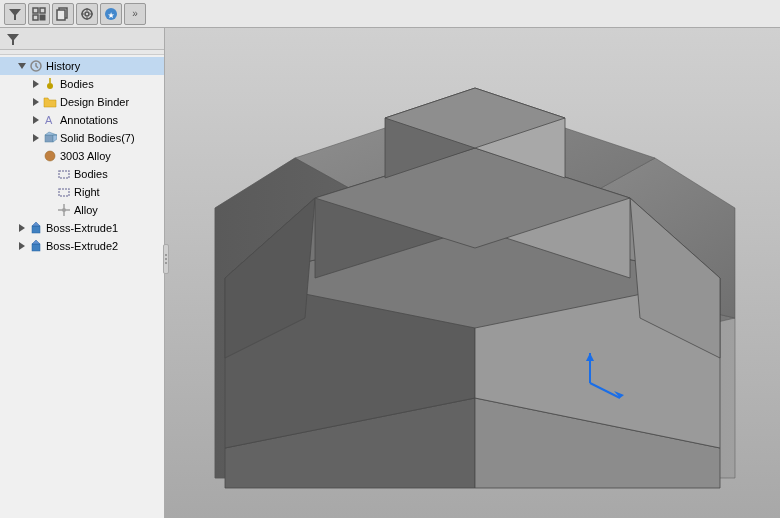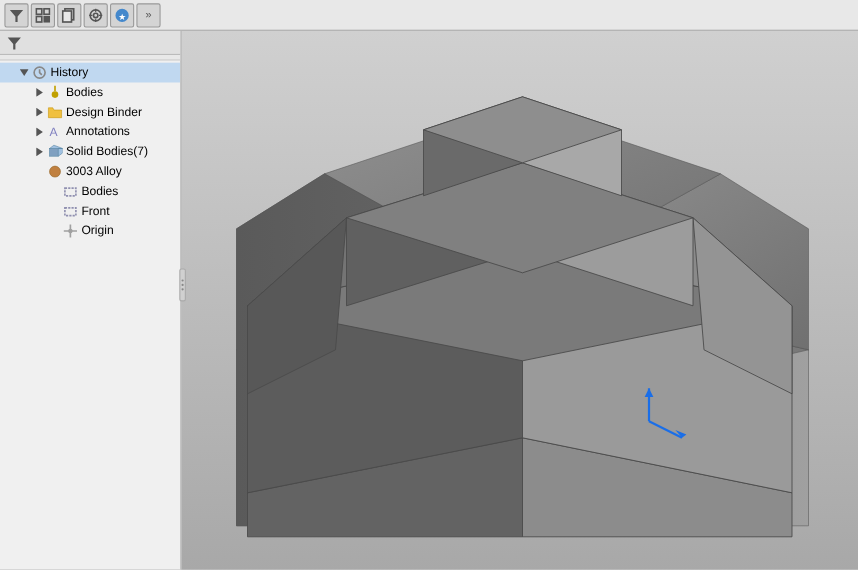--- a/index.html
+++ b/index.html
@@ -339,35 +339,65 @@
         <div class="tree-item">
           <span class="tree-item-indent"></span>
           <span class="tree-item-indent"></span>
           <span class="tree-item-indent"></span>
           <span class="tree-item-arrow"></span>
           <span class="tree-item-icon">
             <svg width="14" height="14" viewBox="0 0 14 14">
               <rect x="2" y="4" width="10" height="7" fill="none" stroke="#9090b0" stroke-width="1.5" stroke-dasharray="2,1"></rect>
             </svg>
           </span>
-          <span class="tree-item-label">Front</span>
+          <span class="tree-item-label">Right</span>
         </div>
         <div class="tree-item">
           <span class="tree-item-indent"></span>
           <span class="tree-item-indent"></span>
           <span class="tree-item-indent"></span>
           <span class="tree-item-arrow"></span>
           <span class="tree-item-icon">
             <svg width="14" height="14" viewBox="0 0 14 14">
               <line x1="7" y1="1" x2="7" y2="13" stroke="#a0a0a0" stroke-width="1.5"></line>
               <line x1="1" y1="7" x2="13" y2="7" stroke="#a0a0a0" stroke-width="1.5"></line>
               <circle cx="7" cy="7" r="2" fill="#a0a0a0"></circle>
             </svg>
           </span>
-          <span class="tree-item-label">Origin</span>
+          <span class="tree-item-label">Alloy</span>
+        </div>
+        <div class="tree-item">
+          <span class="tree-item-indent"></span>
+          <span class="tree-item-arrow">
+            <svg width="8" height="8" viewBox="0 0 8 8">
+              <polygon points="1,0 7,4 1,8" fill="#555"></polygon>
+            </svg>
+          </span>
+          <span class="tree-item-icon">
+            <svg width="14" height="14" viewBox="0 0 14 14">
+              <rect x="3" y="5" width="8" height="7" fill="#4080c0" stroke="#2060a0" stroke-width="0.5"></rect>
+              <polygon points="3,5 7,1 11,5" fill="#6090d0" stroke="#2060a0" stroke-width="0.5"></polygon>
+            </svg>
+          </span>
+          <span class="tree-item-label">Boss-Extrude1</span>
+        </div>
+        <div class="tree-item">
+          <span class="tree-item-indent"></span>
+          <span class="tree-item-arrow">
+            <svg width="8" height="8" viewBox="0 0 8 8">
+              <polygon points="1,0 7,4 1,8" fill="#555"></polygon>
+            </svg>
+          </span>
+          <span class="tree-item-icon">
+            <svg width="14" height="14" viewBox="0 0 14 14">
+              <rect x="3" y="5" width="8" height="7" fill="#4080c0" stroke="#2060a0" stroke-width="0.5"></rect>
+              <polygon points="3,5 7,1 11,5" fill="#6090d0" stroke="#2060a0" stroke-width="0.5"></polygon>
+            </svg>
+          </span>
+          <span class="tree-item-label">Boss-Extrude2</span>
         </div>
       </div>
   </div>
 
   <div class="resize-handle">
     <div class="resize-dot"></div>
     <div class="resize-dot"></div>
     <div class="resize-dot"></div>
   </div>
 

